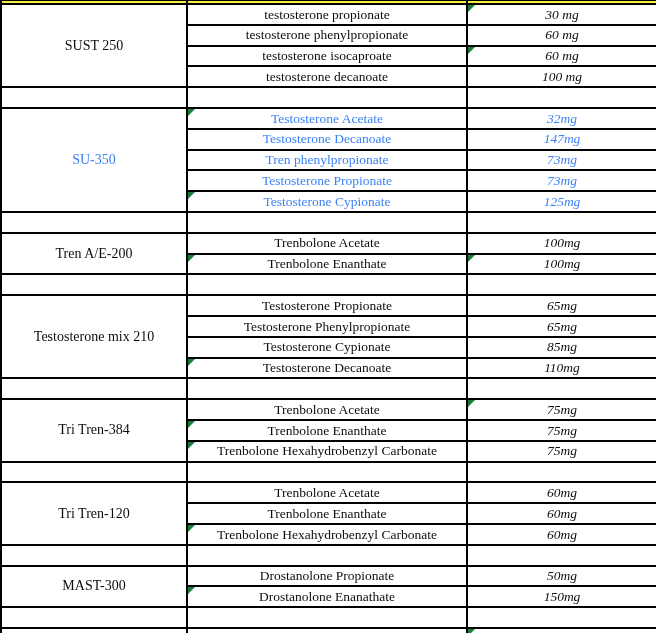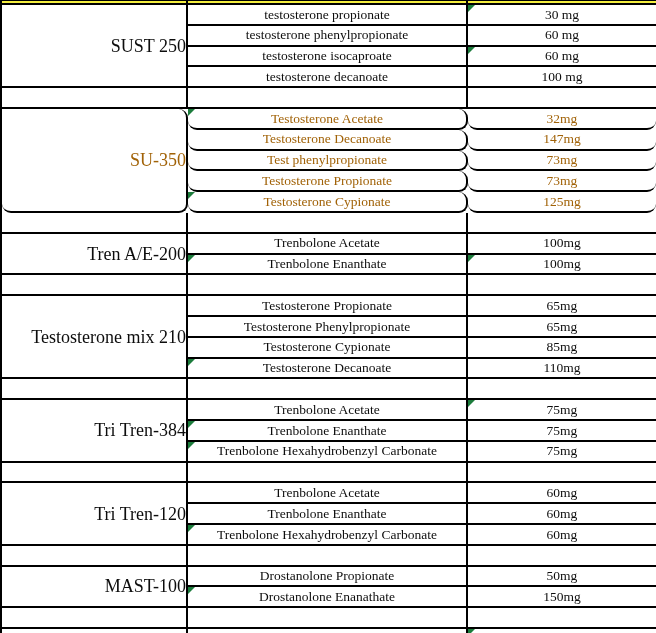--- a/index.html
+++ b/index.html
@@ -19,24 +19,24 @@
   td {
     position:relative;
     border-right:2px solid #000;
     border-bottom:2px solid #000;
     padding:0; height:18.8px;
     text-align:center; vertical-align:middle;
     font-size:13.5px; color:#0d0d0d;
     white-space:nowrap; overflow:visible;
     line-height:1;
   }
-  td.c3 { border-right:none; }
-  td.product { font-size:18px;text-align:right; }
+  td.c3 { border-right:none;font-style:italic; }
+  td.product { font-size:14px; }
   tr.hl td { height:2px; background:#f4ee3f; }
-  .sec-red td { color:#a16207;border-radius:9px; }
+  .sec-red td { color:#3b82f6; }
   .tri {
     position:absolute; top:0; left:0;
     width:0; height:0; border-style:solid;
     border-width:7px 7px 0 0;
     border-color:#1c7c3c transparent transparent transparent;
     display:block;
   }
 </style>
 </head>
 <body>
@@ -82,21 +82,21 @@
   <tr class="sec-red">
     <td class="product" rowspan="5">SU-350</td>
     <td><i class="tri"></i><span>Testosterone Acetate</span></td>
     <td class="c3">32mg</td>
   </tr>
   <tr class="sec-red">
     <td>Testosterone Decanoate</td>
     <td class="c3">147mg</td>
   </tr>
   <tr class="sec-red">
-    <td>Test phenylpropionate</td>
+    <td>Tren phenylpropionate</td>
     <td class="c3">73mg</td>
   </tr>
   <tr class="sec-red">
     <td>Testosterone Propionate</td>
     <td class="c3">73mg</td>
   </tr>
   <tr class="sec-red">
     <td><i class="tri"></i><span>Testosterone Cypionate</span></td>
     <td class="c3">125mg</td>
   </tr>
@@ -176,21 +176,21 @@
     <td><i class="tri"></i><span>Trenbolone Hexahydrobenzyl Carbonate</span></td>
     <td class="c3">60mg</td>
   </tr>
   <tr>
     <td></td>
     <td></td>
     <td class="c3"></td>
   </tr>
 
   <tr>
-    <td class="product" rowspan="2">MAST-100</td>
+    <td class="product" rowspan="2">MAST-300</td>
     <td>Drostanolone Propionate</td>
     <td class="c3">50mg</td>
   </tr>
   <tr>
     <td><i class="tri"></i><span>Drostanolone Enanathate</span></td>
     <td class="c3">150mg</td>
   </tr>
   <tr>
     <td></td>
     <td></td>

